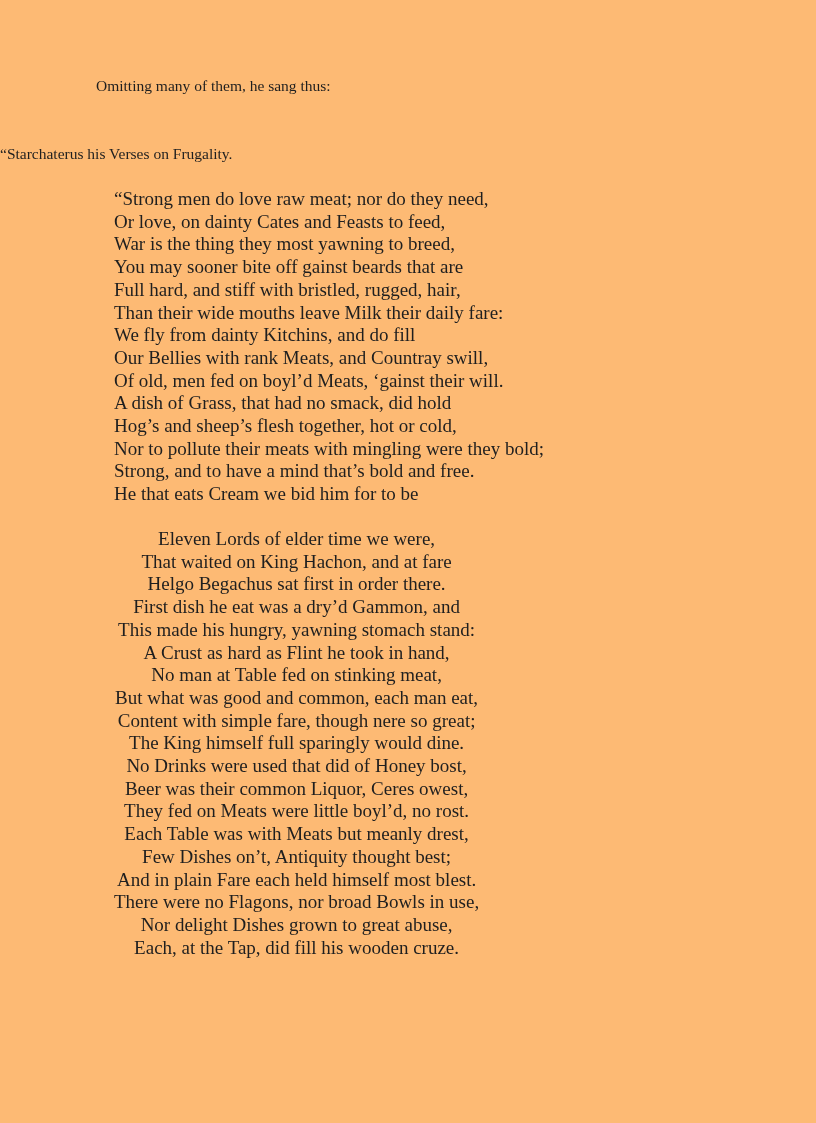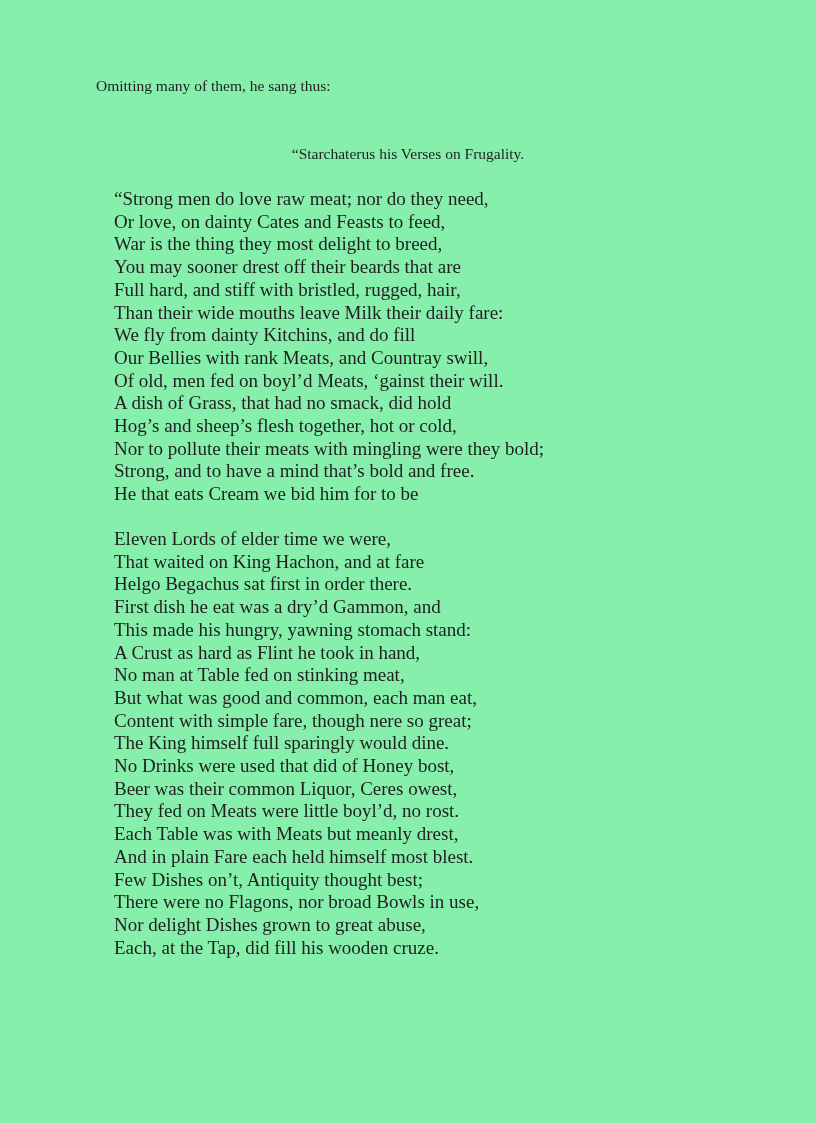--- a/index.html
+++ b/index.html
@@ -4,21 +4,21 @@
 <style>
   html, body {
     margin: 0;
     padding: 0;
     background: #ffffff;
   }
   .page {
     position: relative;
     width: 816px;
     height: 1123px;
-    background: #86efac;
+    background: #fdba74;
     font-family: "Liberation Serif", "DejaVu Serif", serif;
     color: #1f1f1f;
     overflow: hidden;
   }
   .intro {
     position: absolute;
     top: 76px;
     left: 96px;
     margin: 0;
     font-size: 15.5px;
@@ -27,51 +27,51 @@
   }
   .title {
     position: absolute;
     top: 144px;
     left: 0;
     width: 816px;
     margin: 0;
     font-size: 15.5px;
     line-height: 20px;
     font-weight: normal;
-    text-align: center;
+    text-align: left;
   }
   .stanza {
     position: absolute;
     left: 114px;
     margin: 0;
   }
   .stanza-1 { top: 188px; }
-  .stanza-2 { top: 528px; }
+  .stanza-2 { top: 528px; text-align: center; }
   .line {
     margin: 0;
     padding: 0;
     font-size: 19px;
     line-height: 22.7px;
     white-space: pre;
   }
 </style>
 </head>
 <body>
 
 <div class="page">
 
   <p class="intro">Omitting many of them, he sang thus:</p>
 
   <h1 class="title">“Starchaterus his Verses on Frugality.</h1>
 
   <div class="stanza stanza-1">
       <p class="line">“Strong men do love raw meat; nor do they need,</p>
       <p class="line">Or love, on dainty Cates and Feasts to feed,</p>
-      <p class="line">War is the thing they most delight to breed,</p>
-      <p class="line">You may sooner drest off their beards that are</p>
+      <p class="line">War is the thing they most yawning to breed,</p>
+      <p class="line">You may sooner bite off gainst beards that are</p>
       <p class="line">Full hard, and stiff with bristled, rugged, hair,</p>
       <p class="line">Than their wide mouths leave Milk their daily fare:</p>
       <p class="line">We fly from dainty Kitchins, and do fill</p>
       <p class="line">Our Bellies with rank Meats, and Countray swill,</p>
       <p class="line">Of old, men fed on boyl’d Meats, ‘gainst their will.</p>
       <p class="line">A dish of Grass, that had no smack, did hold</p>
       <p class="line">Hog’s and sheep’s flesh together, hot or cold,</p>
       <p class="line">Nor to pollute their meats with mingling were they bold;</p>
       <p class="line">Strong, and to have a mind that’s bold and free.</p>
       <p class="line">He that eats Cream we bid him for to be</p>
@@ -85,20 +85,20 @@
       <p class="line">This made his hungry, yawning stomach stand:</p>
       <p class="line">A Crust as hard as Flint he took in hand,</p>
       <p class="line">No man at Table fed on stinking meat,</p>
       <p class="line">But what was good and common, each man eat,</p>
       <p class="line">Content with simple fare, though nere so great;</p>
       <p class="line">The King himself full sparingly would dine.</p>
       <p class="line">No Drinks were used that did of Honey bost,</p>
       <p class="line">Beer was their common Liquor, Ceres owest,</p>
       <p class="line">They fed on Meats were little boyl’d, no rost.</p>
       <p class="line">Each Table was with Meats but meanly drest,</p>
+      <p class="line">Few Dishes on’t, Antiquity thought best;</p>
       <p class="line">And in plain Fare each held himself most blest.</p>
-      <p class="line">Few Dishes on’t, Antiquity thought best;</p>
       <p class="line">There were no Flagons, nor broad Bowls in use,</p>
       <p class="line">Nor delight Dishes grown to great abuse,</p>
       <p class="line">Each, at the Tap, did fill his wooden cruze.</p>
     </div>
 
 </div>
 
 </body></html>

